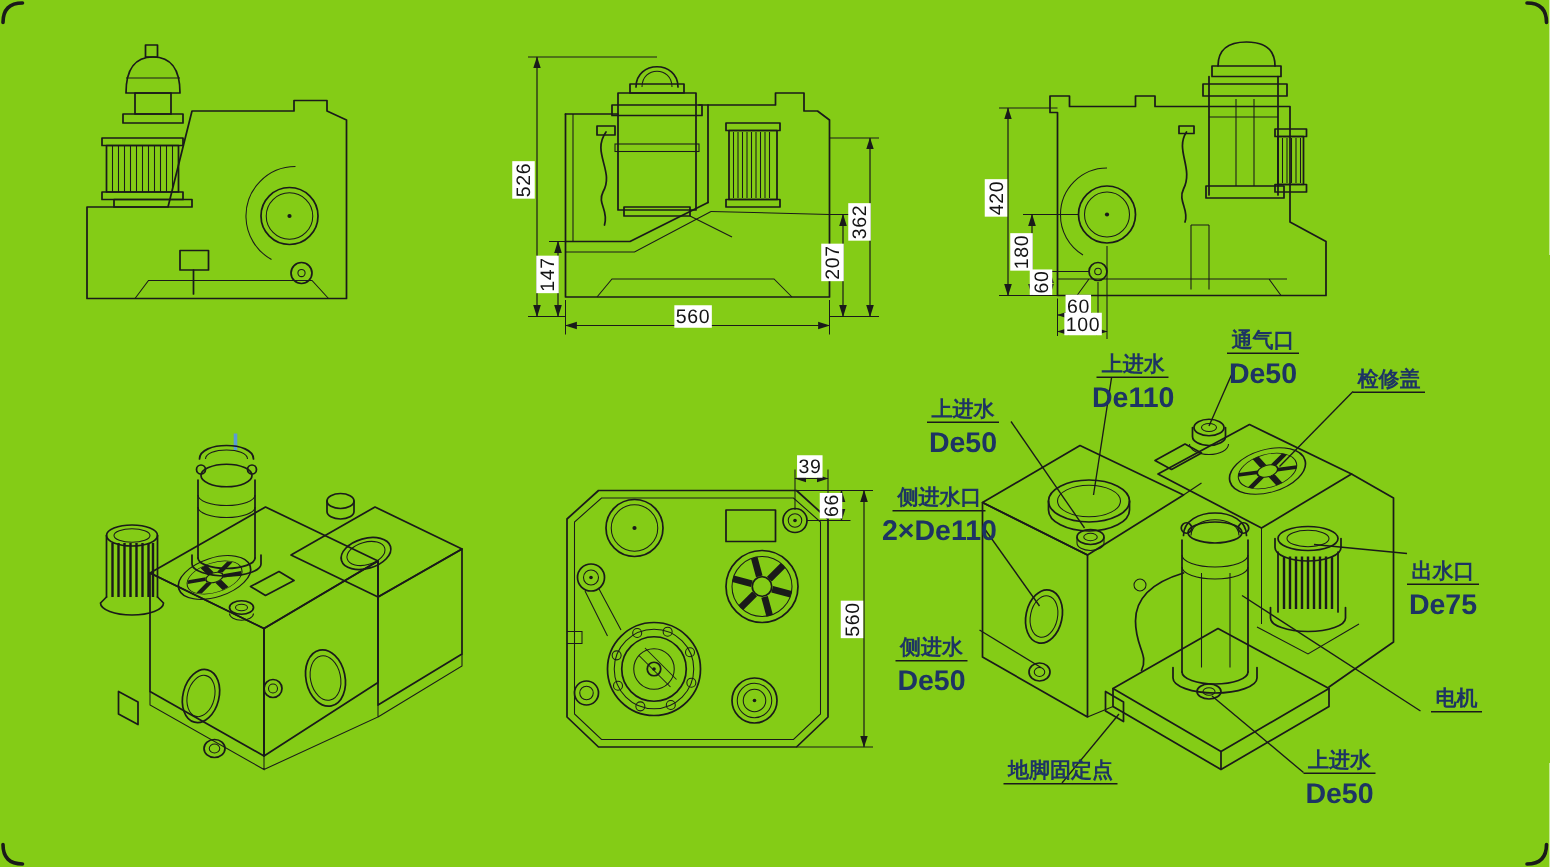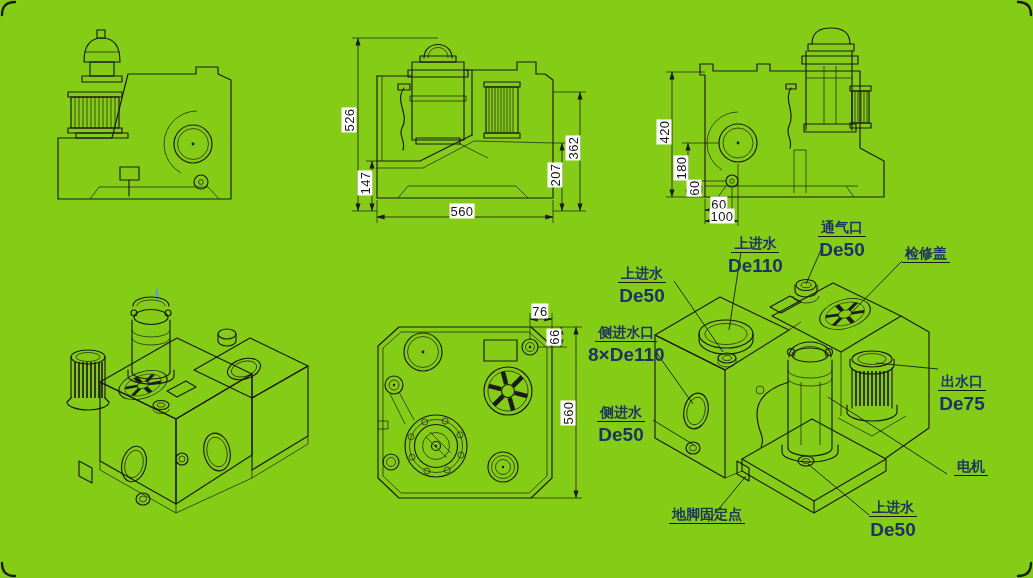--- a/index.html
+++ b/index.html
@@ -370,21 +370,21 @@
 <span class="dim rot" style="left:573px;top:148px">362</span>
 <span class="dim rot" style="left:555px;top:175px">207</span>
 <span class="dim" style="left:462px;top:211px">560</span>
 
 <span class="dim rot" style="left:664px;top:132px">420</span>
 <span class="dim rot" style="left:681px;top:168px">180</span>
 <span class="dim rot" style="left:694px;top:188px">60</span>
 <span class="dim" style="left:719px;top:204px">60</span>
 <span class="dim" style="left:722px;top:216px">100</span>
 
-<span class="dim" style="left:540px;top:311px">76</span>
+<span class="dim" style="left:540px;top:311px">39</span>
 <span class="dim rot" style="left:554px;top:337px">66</span>
 <span class="dim rot" style="left:568px;top:413px">560</span>
 
 <div class="callout" style="left:618px;top:263px">
   <span class="t">上进水</span>
   <span class="s">De50</span>
 </div>
 <div class="callout" style="left:728px;top:233px">
   <span class="t">上进水</span>
   <span class="s">De110</span>
@@ -392,27 +392,27 @@
 <div class="callout" style="left:818px;top:217px">
   <span class="t">通气口</span>
   <span class="s">De50</span>
 </div>
 <div class="callout" style="left:902px;top:243px">
   <span class="t">检修盖</span>
   
 </div>
 <div class="callout" style="left:588px;top:322px">
   <span class="t">侧进水口</span>
-  <span class="s">8×De110</span>
+  <span class="s">2×De110</span>
 </div>
 <div class="callout" style="left:938px;top:371px">
   <span class="t">出水口</span>
   <span class="s">De75</span>
 </div>
-<div class="callout" style="left:597px;top:402px">
+<div class="callout" style="left:597px;top:422px">
   <span class="t">侧进水</span>
   <span class="s">De50</span>
 </div>
 <div class="callout" style="left:954px;top:456px">
   <span class="t">电机</span>
   
 </div>
 <div class="callout" style="left:669px;top:504px">
   <span class="t">地脚固定点</span>
   

